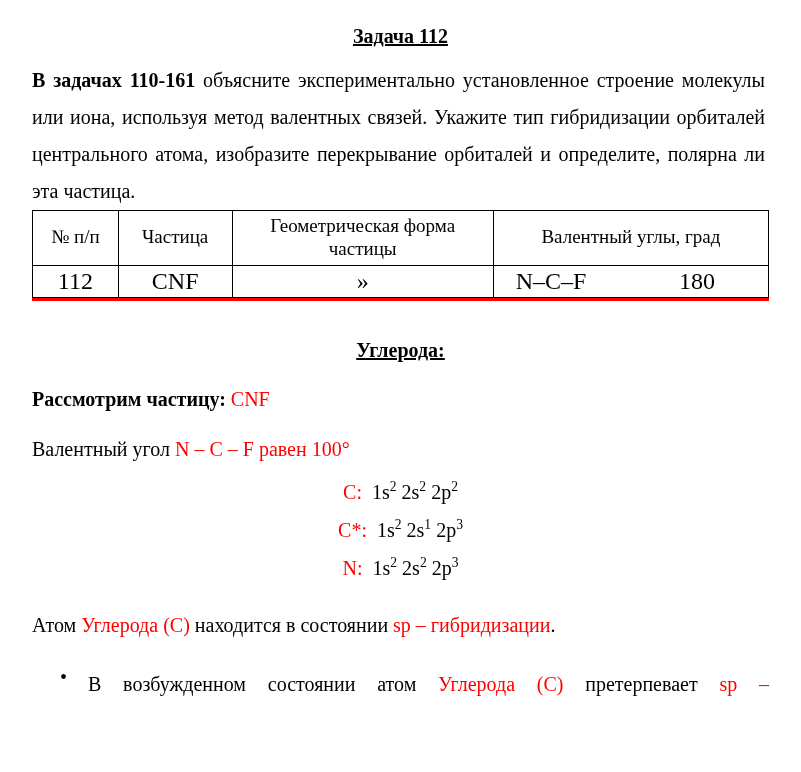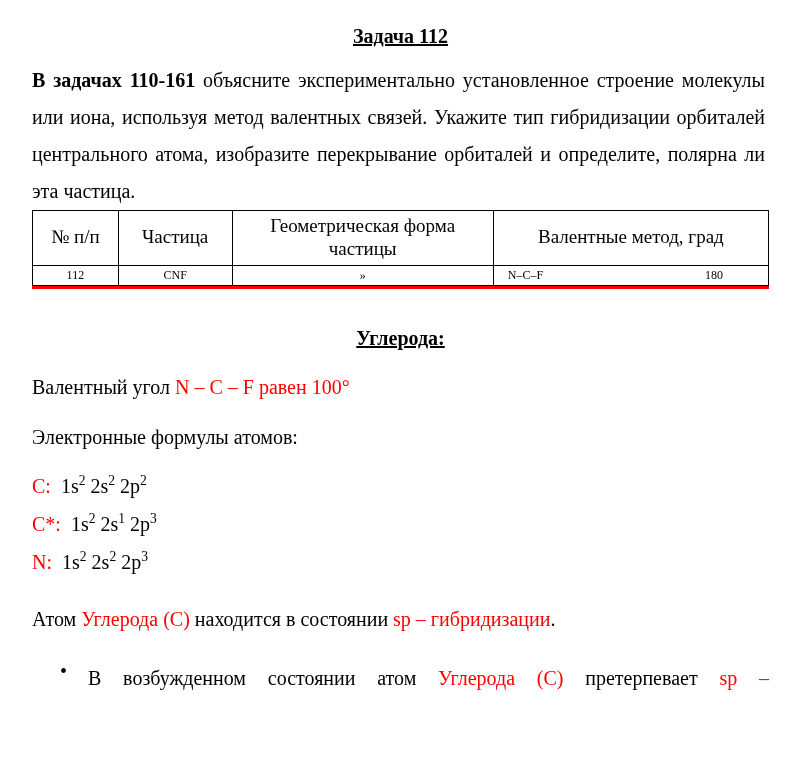--- a/index.html
+++ b/index.html
@@ -25,39 +25,39 @@
   table.cond{
     width:100%; border-collapse:collapse; 
     table-layout:fixed;
   }
   table.cond th, table.cond td{
     border:1px solid #000; text-align:center; vertical-align:middle;
   }
   table.cond th{
     font-weight:normal; font-size:19px; line-height:1.2; padding:4px 4px;
   }
-  table.cond td{ font-size:12px; padding:2px 0; }
+  table.cond td{ font-size:24px; padding:2px 8px; }
   .col-num{ width:11%; } .col-part{ width:15%; }
   .col-shape{ width:36%; } .col-ang{ width:38%; }
   .angles-inner{
     display:flex; justify-content:space-between;
     padding:0 45px 0 14px;
   }
   .red-line{ height:3px; background:var(--red); }
 
   .solution{
     text-align:center; font-size:20px; font-weight:bold;
     text-decoration:underline; margin:38px 0 0 0;
   }
 
   .para{ margin:24px 0 0 0; line-height:1.3; }
   .para b{ font-weight:bold; }
   .red{ color:var(--red); }
 
-  .formulas{ margin-top:17px; text-align:left; }
+  .formulas{ margin-top:11px; text-align:center; }
   .formula-line{ line-height:1.92; }
   .formula-line .label{ color:var(--red); margin-right:10px; }
   sup{ font-size:0.68em; line-height:0; }
 
   .bullet-row{
     display:flex; margin-top:28px; padding-left:28px;
   }
   .bullet-marker{ flex:none; width:28px; }
   .bullet-text{
     flex:1; margin:0; text-align:justify; text-align-last:justify;
@@ -72,45 +72,45 @@
   <h1 class="title">Задача 112</h1>
 
   <p class="intro"><b>В задачах 110-161</b><span> объясните экспериментально установленное строение молекулы или иона, используя метод валентных связей. Укажите тип гибридизации орбиталей центрального атома, изобразите перекрывание орбиталей и определите, полярна ли эта частица.</span></p>
 
   <table class="cond">
     <thead>
       <tr>
         <th class="col-num">№ п/п</th>
         <th class="col-part">Частица</th>
         <th class="col-shape">Геометрическая форма частицы</th>
-        <th class="col-ang">Валентные метод, град</th>
+        <th class="col-ang">Валентный углы, град</th>
       </tr>
     </thead>
     <tbody>
       <tr>
         <td>112</td>
         <td>CNF</td>
         <td>»</td>
         <td>
           <div class="angles-inner">
             <span>N–C–F</span>
             <span>180</span>
           </div>
         </td>
       </tr>
     </tbody>
   </table>
   <div class="red-line"></div>
 
   <h2 class="solution">Углерода:</h2>
 
+  <p class="para"><b>Рассмотрим частицу:</b><span class="red"> CNF</span></p>
 
   <p class="para"><span>Валентный угол </span><span class="red">N – C – F равен 100°</span></p>
 
-  <p class="para">Электронные формулы атомов:</p>
 
   <div class="formulas" id="formulas">
       <div class="formula-line"><span class="label">C:</span><span>1s<sup>2</sup> 2s<sup>2</sup> 2p<sup>2</sup></span></div>
       <div class="formula-line"><span class="label">C*:</span><span>1s<sup>2</sup> 2s<sup>1</sup> 2p<sup>3</sup></span></div>
       <div class="formula-line"><span class="label">N:</span><span>1s<sup>2</sup> 2s<sup>2</sup> 2p<sup>3</sup></span></div>
     </div>
 
   <p class="para"><span>Атом </span><span class="red">Углерода (C)</span><span> находится в состоянии </span><span class="red">sp – гибридизации</span><span>.</span></p>
 
   <div class="bullet-row">

